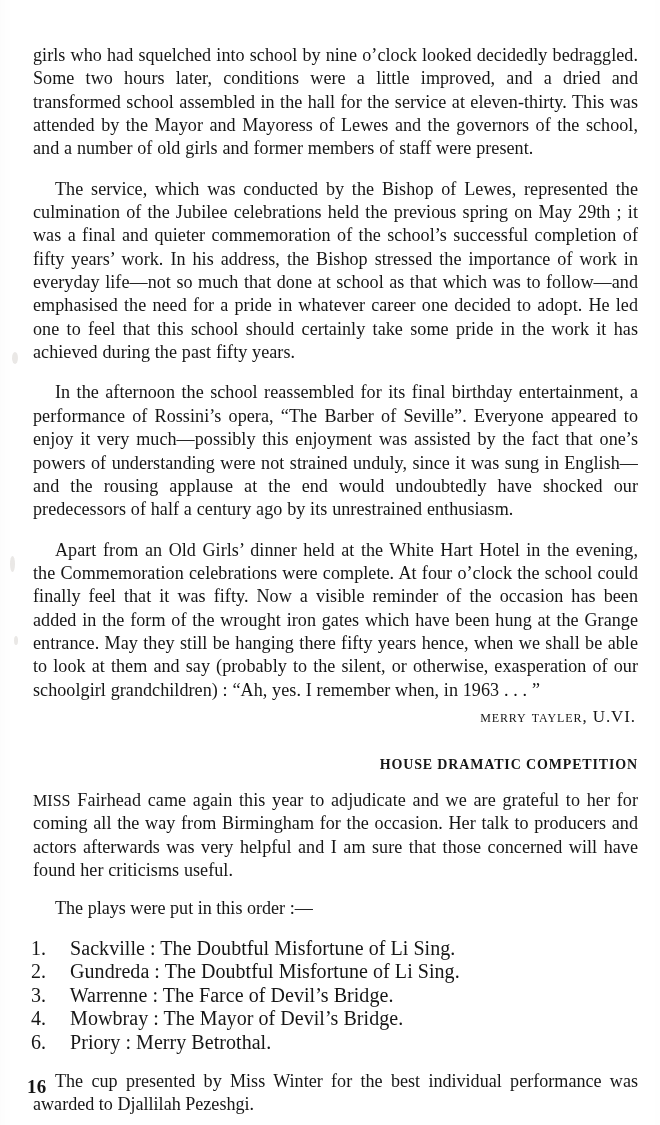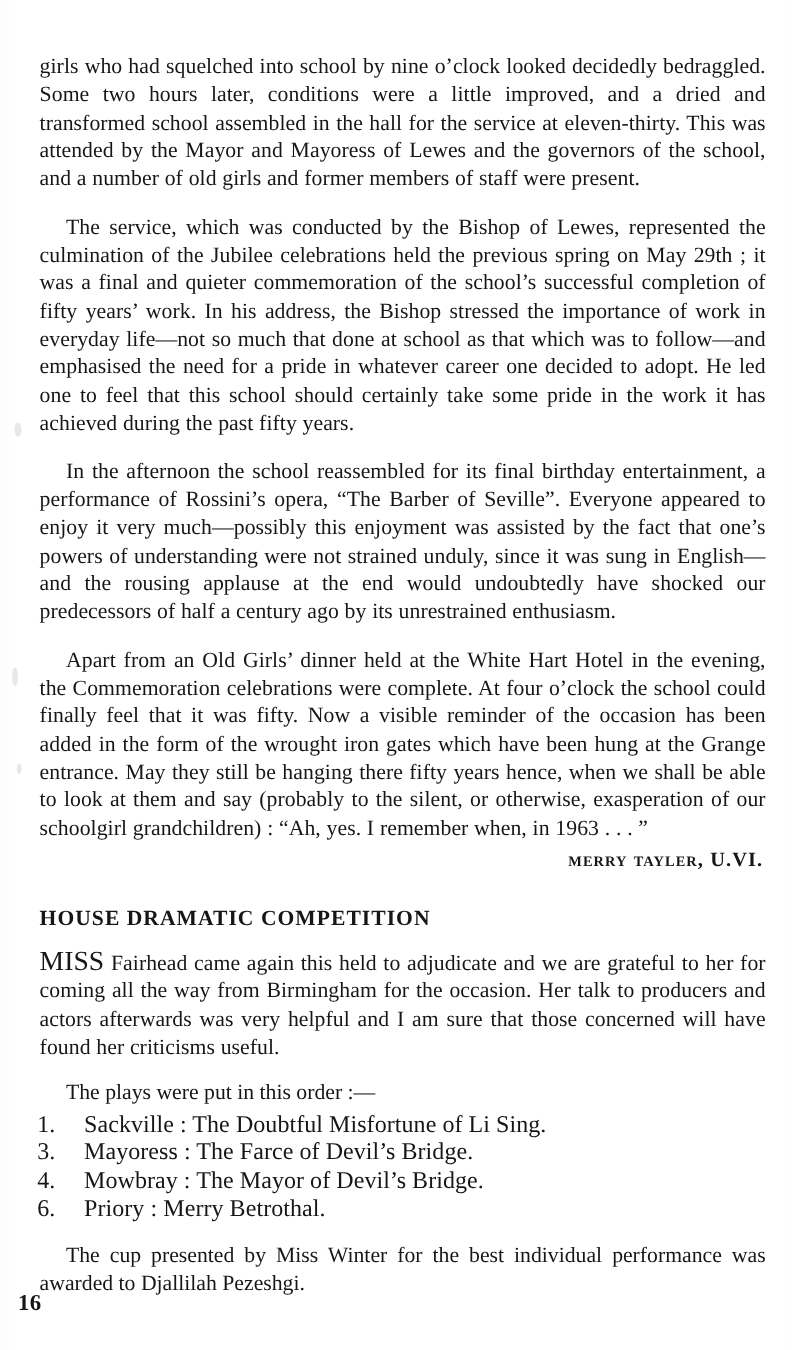--- a/index.html
+++ b/index.html
@@ -64,42 +64,41 @@
   
   .first-para { margin-top: 0; }
 
   .byline {
     margin: 3px 0 5px 0;
     text-align: right;
     font-size: 17px;
     line-height: 24px;
     letter-spacing: .9px;
     padding-right: 2px;
-    font-weight: bold;
   }
   .byline .sc {
     font-variant: small-caps;
     text-transform: lowercase;
   }
   .byline .sc-plain { font-variant: normal; }
 
   h2.section-heading {
     margin: 25px 0 13px 0;
-    text-align: left;
-    font-size: 18px;
+    text-align: right;
+    font-size: 14px;
     font-weight: bold;
     letter-spacing: .85px;
     line-height: 22px;
   }
 
   p.lead-para { margin: 0; }
-  .caps { font-size: 23px; }
+  .caps { font-size: 16px; }
 
   p.order-line {
-    margin: 15px 0 3px 0;
+    margin: 15px 0 16px 0;
     text-indent: 22px;
     font-size: 18.1px;
     line-height: 23.35px;
     text-align: left;
   }
 
   ol.play-list {
     margin: 0 0 0 0;
     padding: 0;
     list-style: none;
@@ -118,21 +117,21 @@
   p.closing-para {
     margin: 15px 0 13px 0;
     text-indent: 22px;
     text-align: justify;
     font-size: 18.1px;
     line-height: 23.35px;
   }
 
   .page-number {
     position: absolute;
-    left: 15px;
+    left: 27px;
     bottom: 27px;
     font-size: 19px;
     font-weight: bold;
     letter-spacing: .3px;
   }
 </style>
 </head>
 <body>
 
 <div class="page">
@@ -153,28 +152,29 @@
 
     <p class="body indent">Apart from an Old Girls’ dinner held at the White Hart Hotel in the evening, the Commemoration celebrations were complete.  At four o’clock the school could finally feel that it was fifty.  Now a visible reminder of the occasion has been added in the form of the wrought iron gates which have been hung at the Grange entrance. May they still be hanging there fifty years hence, when we shall be able to look at them and say (probably to the silent, or otherwise, exasperation of our schoolgirl grandchildren) : “Ah, yes.  I remember when, in 1963 . . . ”</p>
 
     <p class="byline">
       <span class="sc">Merry Tayler, </span><span class="sc-plain">U.VI.</span>
     </p>
 
     <h2 class="section-heading">HOUSE DRAMATIC COMPETITION</h2>
 
     <p class="body lead-para">
-      <span class="caps">MISS</span><span> Fairhead came again this held to adjudicate and we are grateful to her for coming all the way from Birmingham for the occasion. Her talk to producers and actors afterwards was very helpful and I am sure that those concerned will have found her criticisms useful.</span>
+      <span class="caps">MISS</span><span> Fairhead came again this year to adjudicate and we are grateful to her for coming all the way from Birmingham for the occasion. Her talk to producers and actors afterwards was very helpful and I am sure that those concerned will have found her criticisms useful.</span>
     </p>
 
     <p class="order-line">The plays were put in this order :—</p>
 
     <ol class="play-list">
       <li><span class="num">1.</span> <span>Sackville :  The Doubtful Misfortune of Li Sing.</span></li>
-      <li><span class="num">3.</span> <span>Mayoress :  The Farce of Devil’s Bridge.</span></li>
+      <li><span class="num">2.</span> <span>Gundreda :  The Doubtful Misfortune of Li Sing.</span></li>
+      <li><span class="num">3.</span> <span>Warrenne :  The Farce of Devil’s Bridge.</span></li>
       <li><span class="num">4.</span> <span>Mowbray :  The Mayor of Devil’s Bridge.</span></li>
       <li><span class="num">6.</span> <span>Priory :  Merry Betrothal.</span></li>
     </ol>
 
     <p class="closing-para">The cup presented by Miss Winter for the best individual performance was awarded to Djallilah Pezeshgi.</p>
 
   </div>
 
   <div class="page-number">16</div>
 

